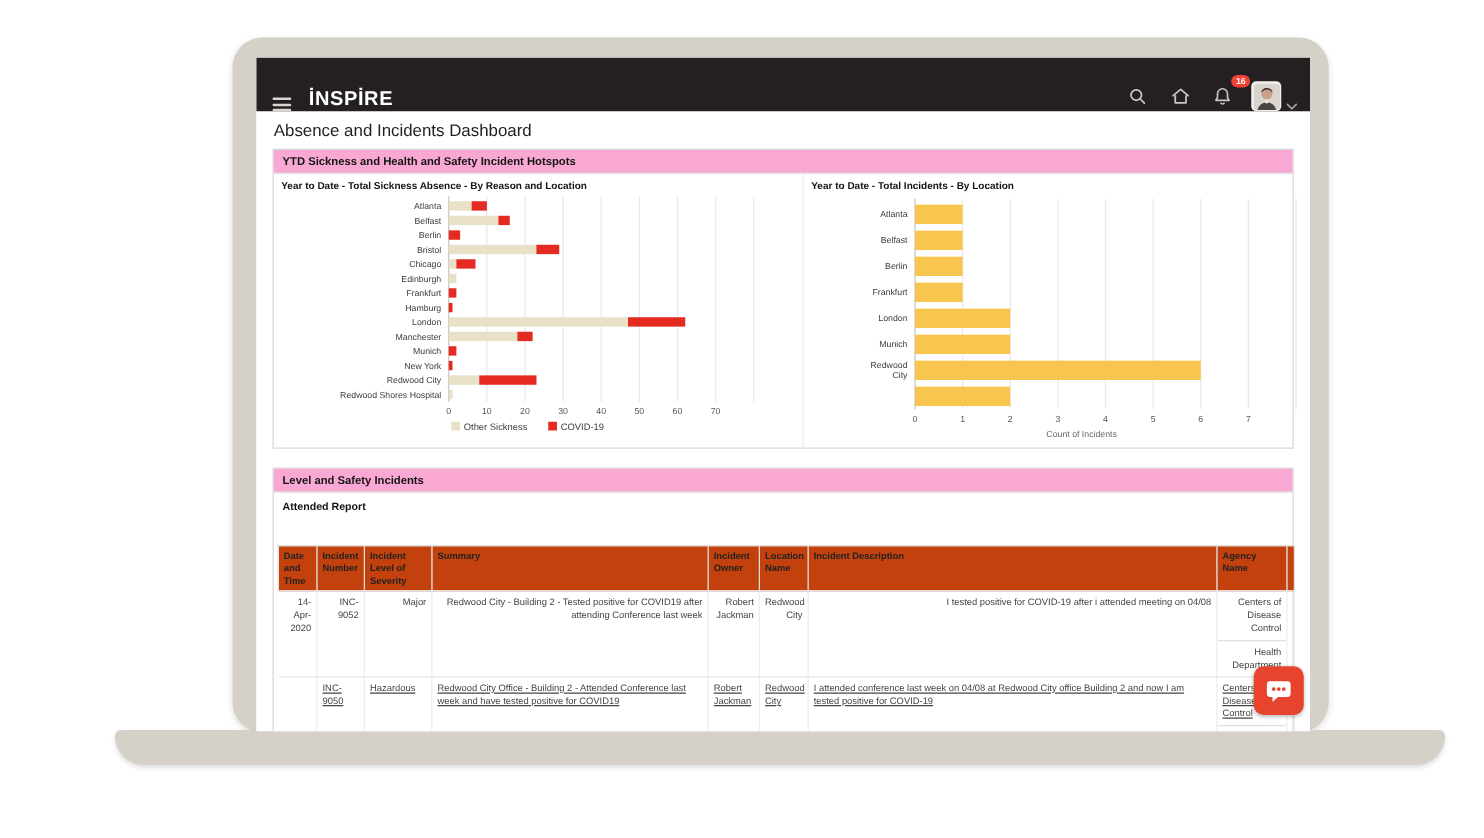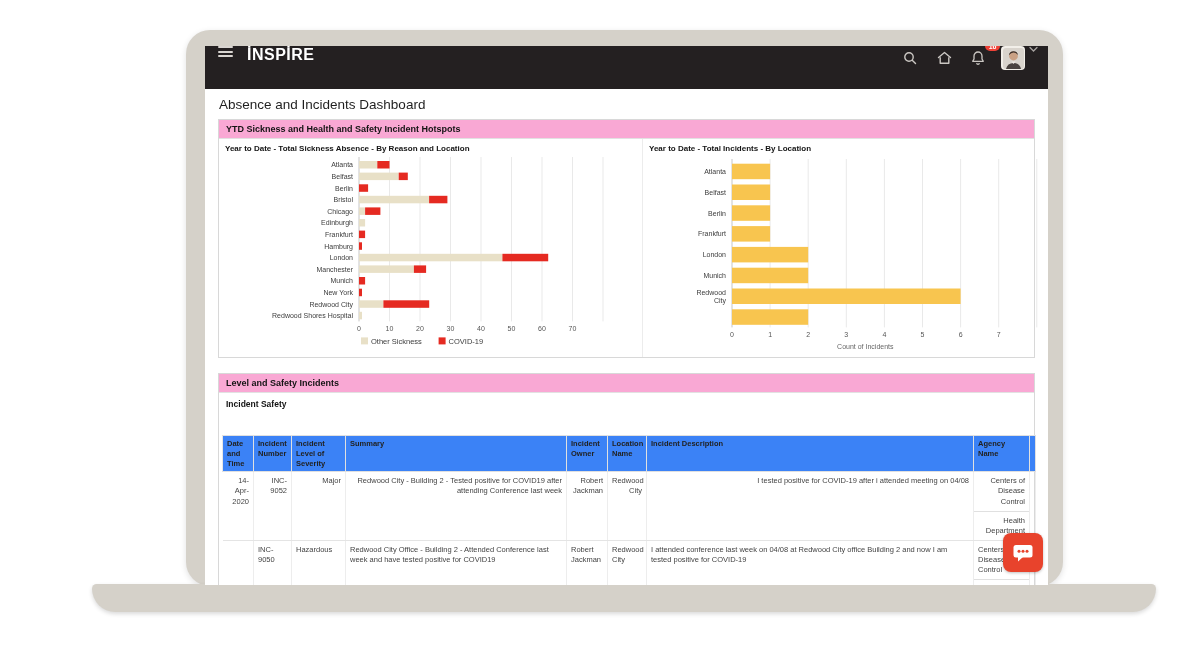--- a/index.html
+++ b/index.html
@@ -8,21 +8,21 @@
 
   
   .laptop-frame { position:absolute; left:186px; top:30px; width:877px; height:556px;
     background:#d5d1c9; border-radius:24px; box-shadow:0 2px 6px rgba(0,0,0,.12); }
   .laptop-base { position:absolute; left:92px; top:584px; width:1064px; height:28px;
     background:#d5d1c9; border-radius:6px 6px 30px 30px; box-shadow:0 2px 4px rgba(0,0,0,.15); }
   .screen { position:absolute; left:205px; top:46px; width:843px; height:539px;
     background:#ffffff; overflow:hidden; }
 
   
-  .topbar { height:43px; background:#242021; display:flex; align-items:flex-start; padding:0 10px 0 13px; }
+  .topbar { height:43px; background:#242021; display:flex; align-items:flex-end; padding:0 10px 0 13px; }
   .hamburger { width:15px; height:11px; display:flex; flex-direction:column; justify-content:space-between; cursor:pointer; margin-right:14px; }
   .hamburger span { display:block; height:2px; background:#d9d5d1; border-radius:1px; }
   .logo { color:#ffffff; font-weight:bold; font-size:16px; letter-spacing:.5px; }
   .topbar-spacer { flex:1; }
   .tb-icon { width:30px; height:24px; display:flex; align-items:center; justify-content:center; position:relative; cursor:pointer; margin-left:4px; }
   .badge { position:absolute; top:-5px; right:-7px; background:#ef4136; color:#fff; font-size:7px; font-weight:bold;
     padding:1.5px 3.5px; border-radius:8px; line-height:1; }
   .avatar-wrap { width:24px; height:24px; border-radius:4px; background:#f2efe9; padding:1.5px; margin-left:8px; cursor:pointer; }
   .avatar-wrap svg { display:block; border-radius:3px; }
   .chev { margin-left:4px; cursor:pointer; display:flex; align-items:center; }
@@ -34,29 +34,29 @@
   .card-header { background:#f9a8d4; border-bottom:1px solid #e2e2e2; padding:4px 7px; font-size:9px; font-weight:bold; color:#141414; }
   .charts-row { display:flex;gap:23px; }
   .chart-panel { padding:0; }
   .chart-panel.second { border-left:1px solid #ececec; }
   .chart-title { font-size:8px; font-weight:bold; color:#141414; padding:5px 6px 2px 6px; }
   svg text { font-family:"Liberation Sans", sans-serif; }
 
   
   .report-title { font-size:8.5px; font-weight:bold; color:#141414; padding:6px 7px 2px 7px; }
   table.inc { border-collapse:collapse; table-layout:fixed; width:813px; margin:24px 0 0 3px; }
-  table.inc th { background:#3b82f6; border:1px solid #e0e0e0; border-left:1px solid #e7e7e7;
+  table.inc th { background:#c2410c; border:1px solid #e0e0e0; border-left:1px solid #e7e7e7;
     font-size:7.5px; font-weight:bold; color:#222; text-align:left; vertical-align:top; padding:3px 4px; line-height:1.3; }
   table.inc td { border-right:1px solid #ededed; border-bottom:1px solid #e4e4e4;
     font-size:7.5px; color:#444; vertical-align:top; padding:4px 4px; line-height:1.35; }
   table.inc td.agency { padding:0; }
   .agency-entry { padding:4px 4px; }
   .agency-entry + .agency-entry { border-top:1px solid #e0e0e0; }
   tr.r1 td { height:54px;text-align:right; }
-  tr.r2 td { height:86px; }
+  tr.r2 td { height:86px;text-decoration:underline; }
 
   
   .fab { position:absolute; left:1003px; top:533px; width:40px; height:39px; background:#e8432c;
     border-radius:8px; display:flex; align-items:center; justify-content:center; cursor:pointer;
     box-shadow:0 1px 3px rgba(0,0,0,.25); }
 </style>
 </head>
 <body>
 
 <div class="stage">
@@ -213,21 +213,21 @@
                 <text x="317.6" y="182.4" text-anchor="middle" font-size="7" fill="#555">6</text>
                 <text x="355.7" y="182.4" text-anchor="middle" font-size="7" fill="#555">7</text>
                 <text x="222.3" y="194.4" text-anchor="middle" font-size="7" fill="#666">Count of Incidents</text>
               </svg></div>
         </div>
       </div>
     </div>
 
     <div class="card">
       <div class="card-header">Level and Safety Incidents</div>
-      <div class="report-title">Incident Safety</div>
+      <div class="report-title">Attended Report</div>
       <table class="inc">
         <colgroup>
           <col style="width:31px">
             <col style="width:38px">
             <col style="width:54px">
             <col style="width:221px">
           <col style="width:41px">
             <col style="width:39px">
             <col style="width:327px">
             <col style="width:56px">

